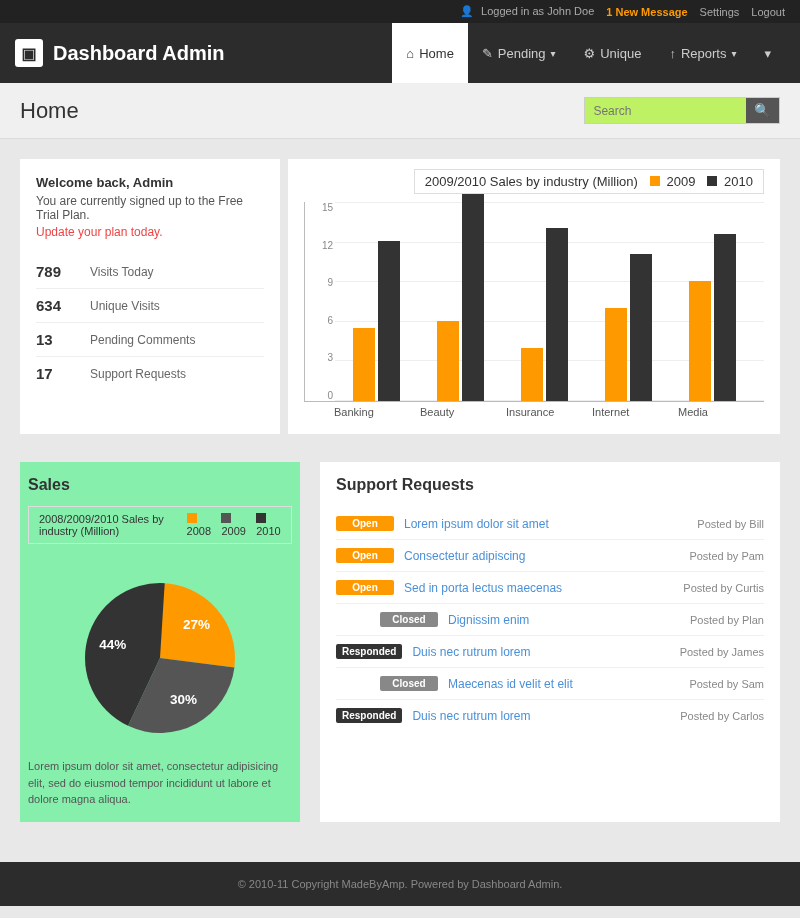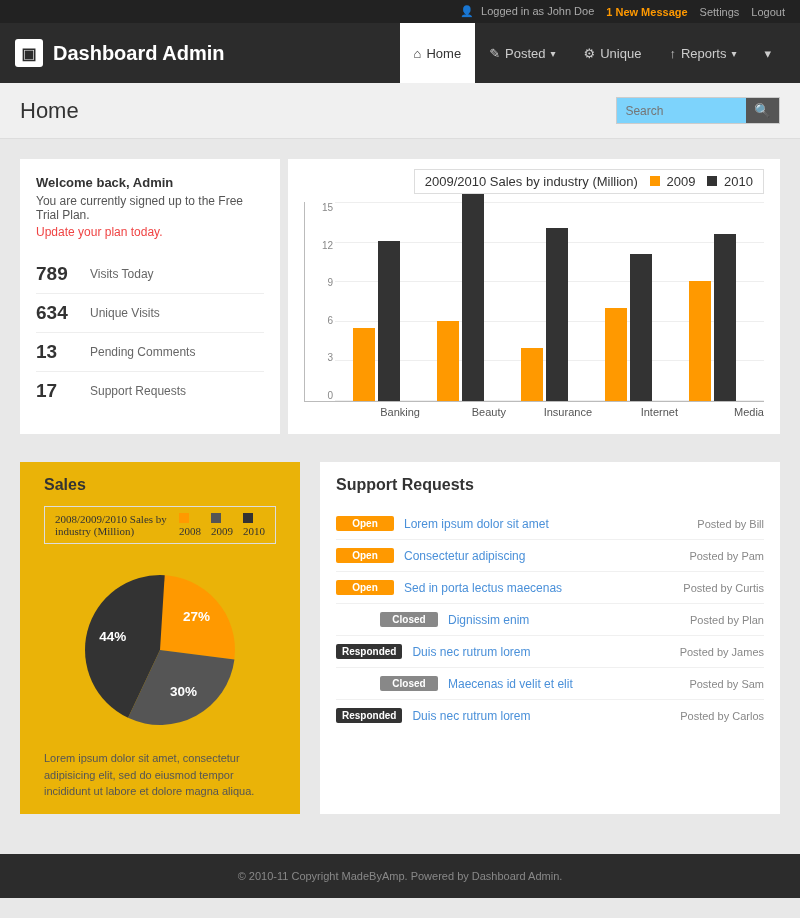--- a/index.html
+++ b/index.html
@@ -78,22 +78,22 @@
     #search-box {
       display: flex;
       border: 1px solid #ccc;
       background: #fff;
     }
     #search-box input {
       border: none;
       outline: none;
       padding: 5px 8px;
       font-size: 12px;
-      width: 129px;
-      background: #7dd3fc;
+      width: 161px;
+      background: #bef264;
     }
     #search-box button {
       background: #555;
       border: none;
       color: #fff;
       padding: 5px 8px;
       cursor: pointer;
     }
 
     
@@ -118,21 +118,21 @@
     .welcome-text a { color: #ef4444; font-size: 12px; text-decoration: none; }
     .stats-list { margin-top: 16px; }
     .stat-item {
       display: flex;
       align-items: center;
       padding: 8px 0;
       border-bottom: 1px solid #eee;
       gap: 14px;
     }
     .stat-item:last-child { border-bottom: none; }
-    .stat-number { font-size: 19px; font-weight: bold; color: #333; min-width: 40px; }
+    .stat-number { font-size: 15px; font-weight: bold; color: #333; min-width: 40px; }
     .stat-label { font-size: 12px; color: #666; }
 
     .bar-chart-panel {
       background: #fff;
       flex: 1;
       padding: 10px 16px 16px;
       position: relative;
     }
     .chart-title-area {
       display: flex;
@@ -205,45 +205,44 @@
     }
     .bar.orange { background: #f90; }
     .bar.dark { background: #333; }
     .bar-labels {
       display: flex;
       padding-left: 30px;
       padding-top: 4px;
     }
     .bar-label {
       flex: 1;
-      text-align: right;
+      text-align: left;
       font-size: 11px;
       color: #555;
     }
 
     
     .bottom-section {
       display: flex;
       gap: 20px;
     }
     .sales-panel {
-      background: #eab308;
+      background: #86efac;
       flex: 0 0 280px;
-      padding: 14px 24px;
+      padding: 14px 8px;
     }
     .sales-panel h2 { font-size: 16px; font-weight: bold; margin-bottom: 12px; }
     .pie-legend {
       border: 1px solid #ddd;
       padding: 6px 10px;
       font-size: 11px;
       display: flex;
       gap: 10px;
       align-items: flex-end;
-      margin-bottom: 16px;
-      font-family: Liberation Serif, serif;
+      margin-bottom: 24px;
     }
     .pie-chart-container {
       display: flex;
       justify-content: center;
       margin: 10px 0;
     }
     .pie-description {
       font-size: 11px;
       color: #555;
       margin-top: 10px;
@@ -322,21 +321,21 @@
     <div class="logo-icon">▣</div>
     <span>Dashboard Admin</span>
   </div>
   <nav id="nav">
     <div class="nav-item active">
       <span>⌂</span>
       <span>Home</span>
     </div>
     <div class="nav-item">
       <span>✎</span>
-      <span>Posted</span>
+      <span>Pending</span>
       <span class="chevron">▾</span>
     </div>
     <div class="nav-item">
       <span>⚙</span>
       <span>Unique</span>
     </div>
     <div class="nav-item">
       <span>↑</span>
       <span>Reports</span>
       <span class="chevron">▾</span>

